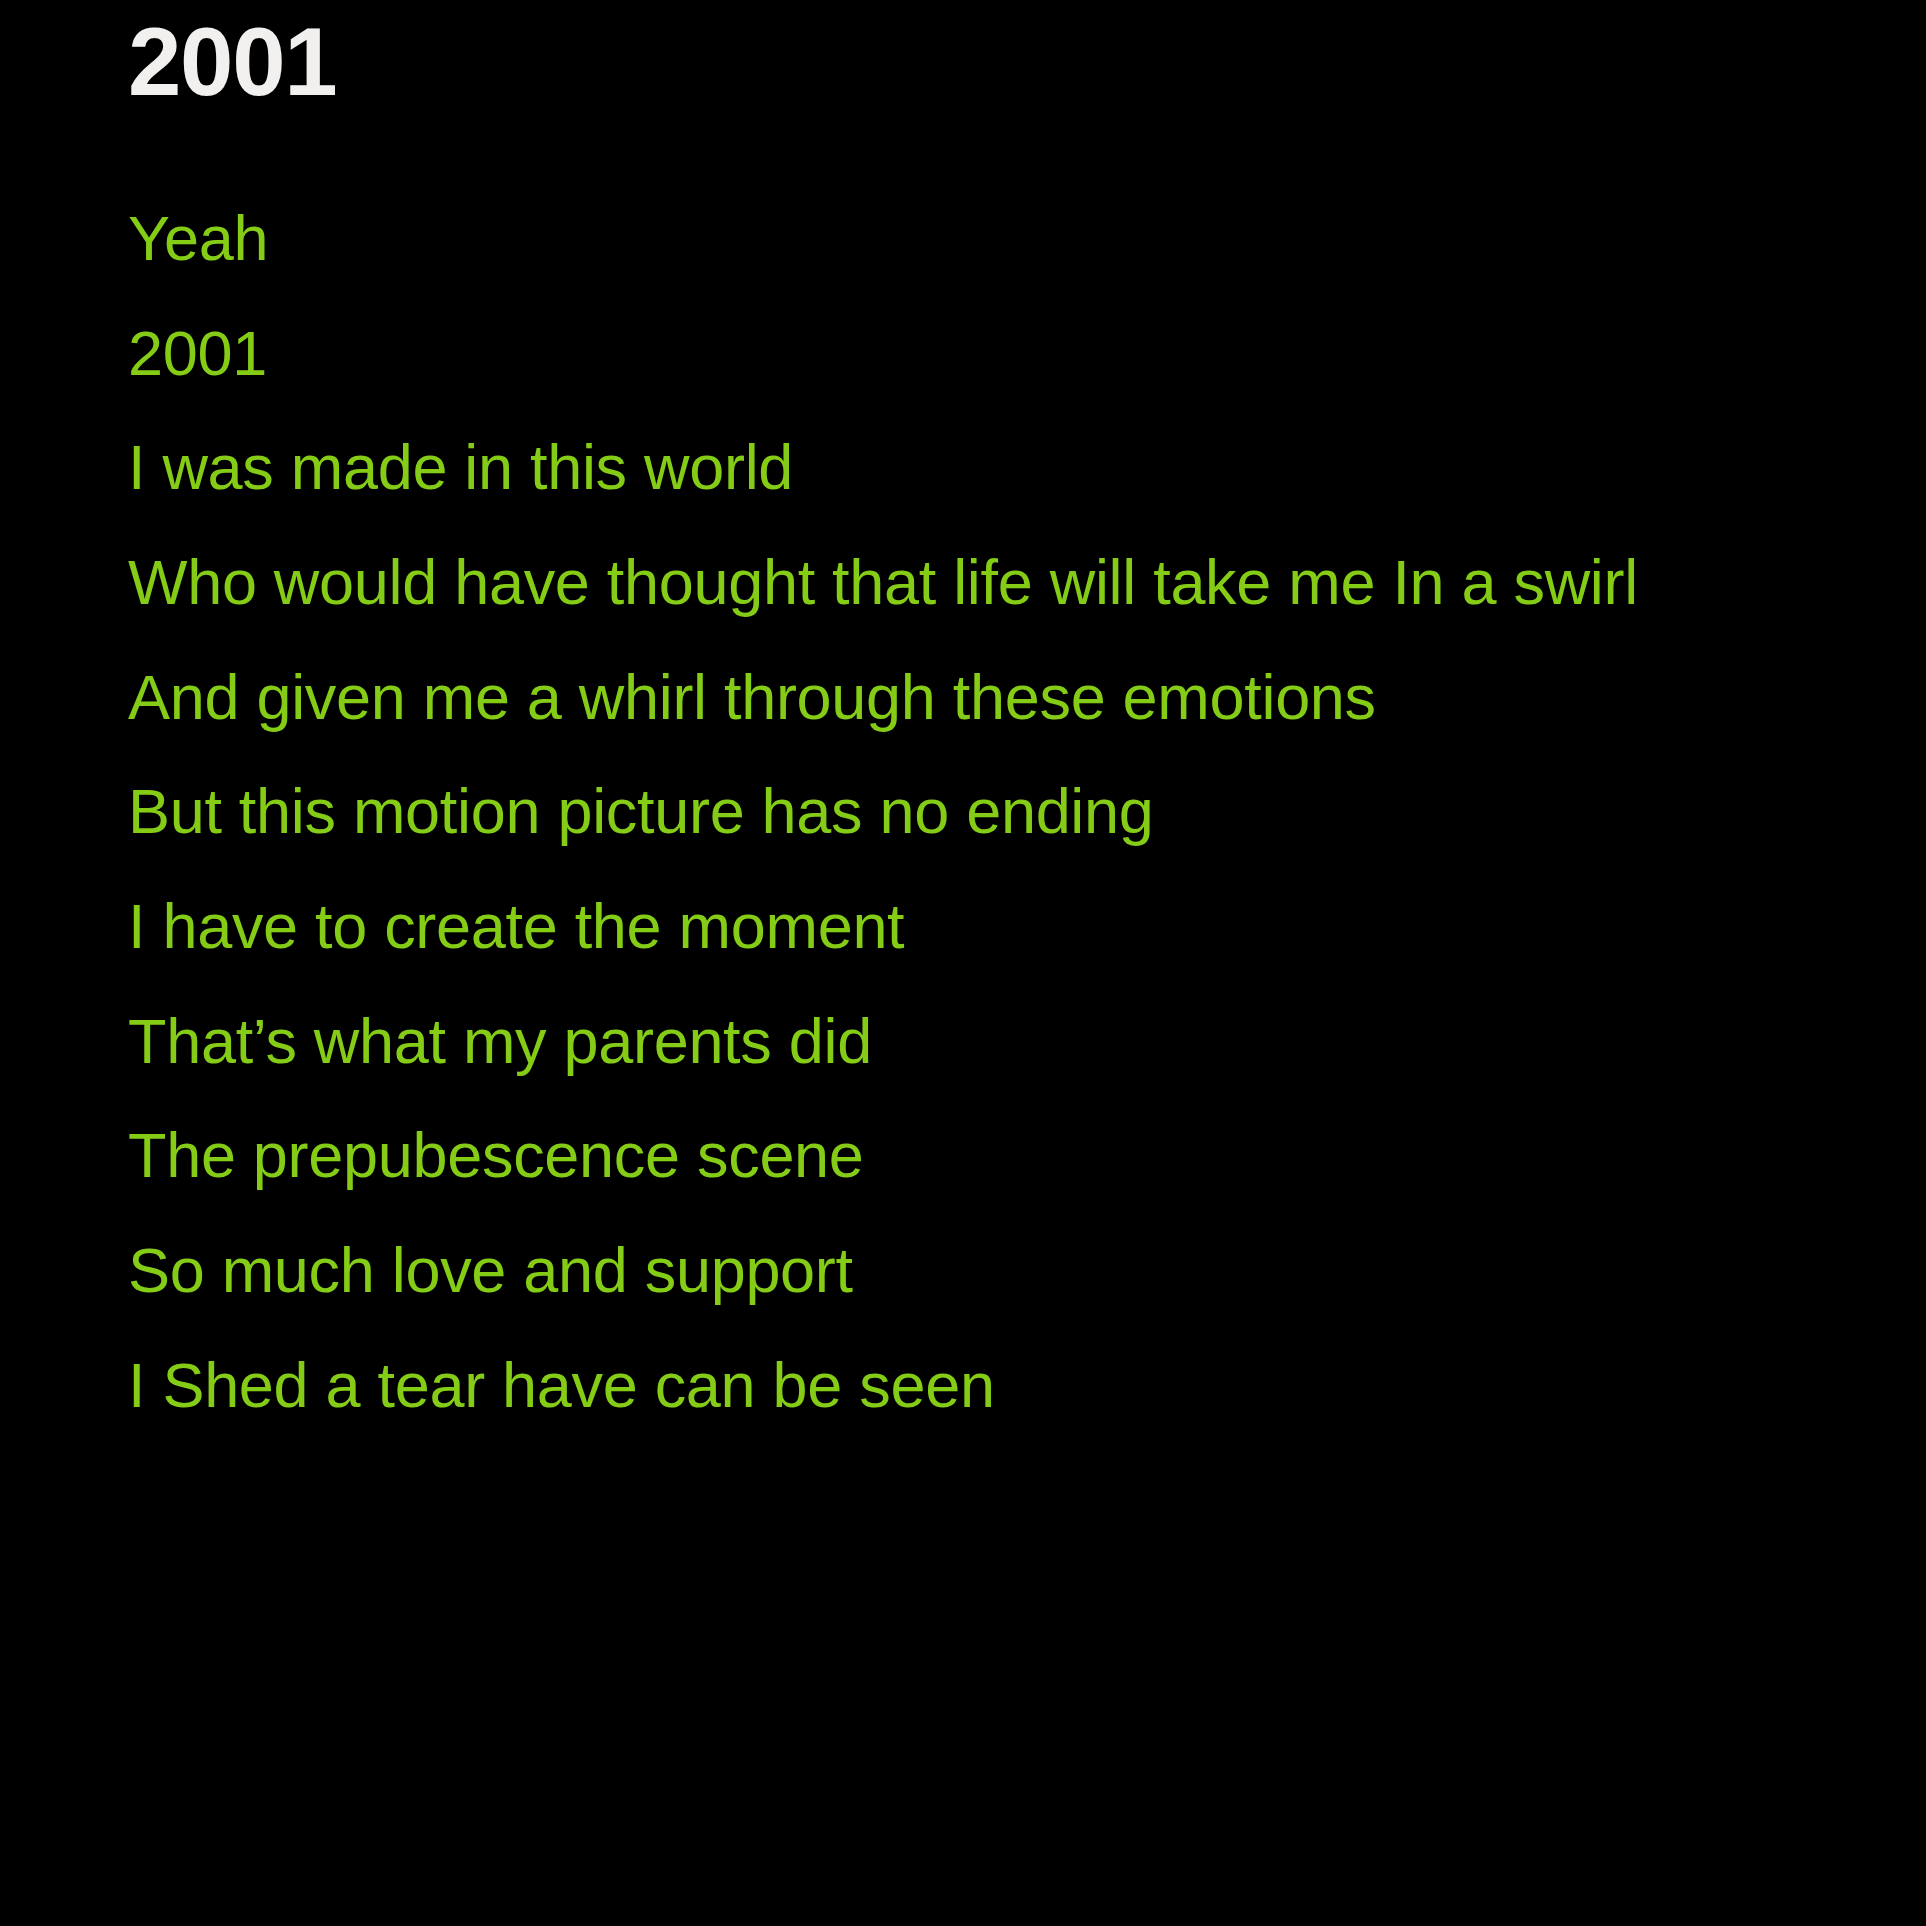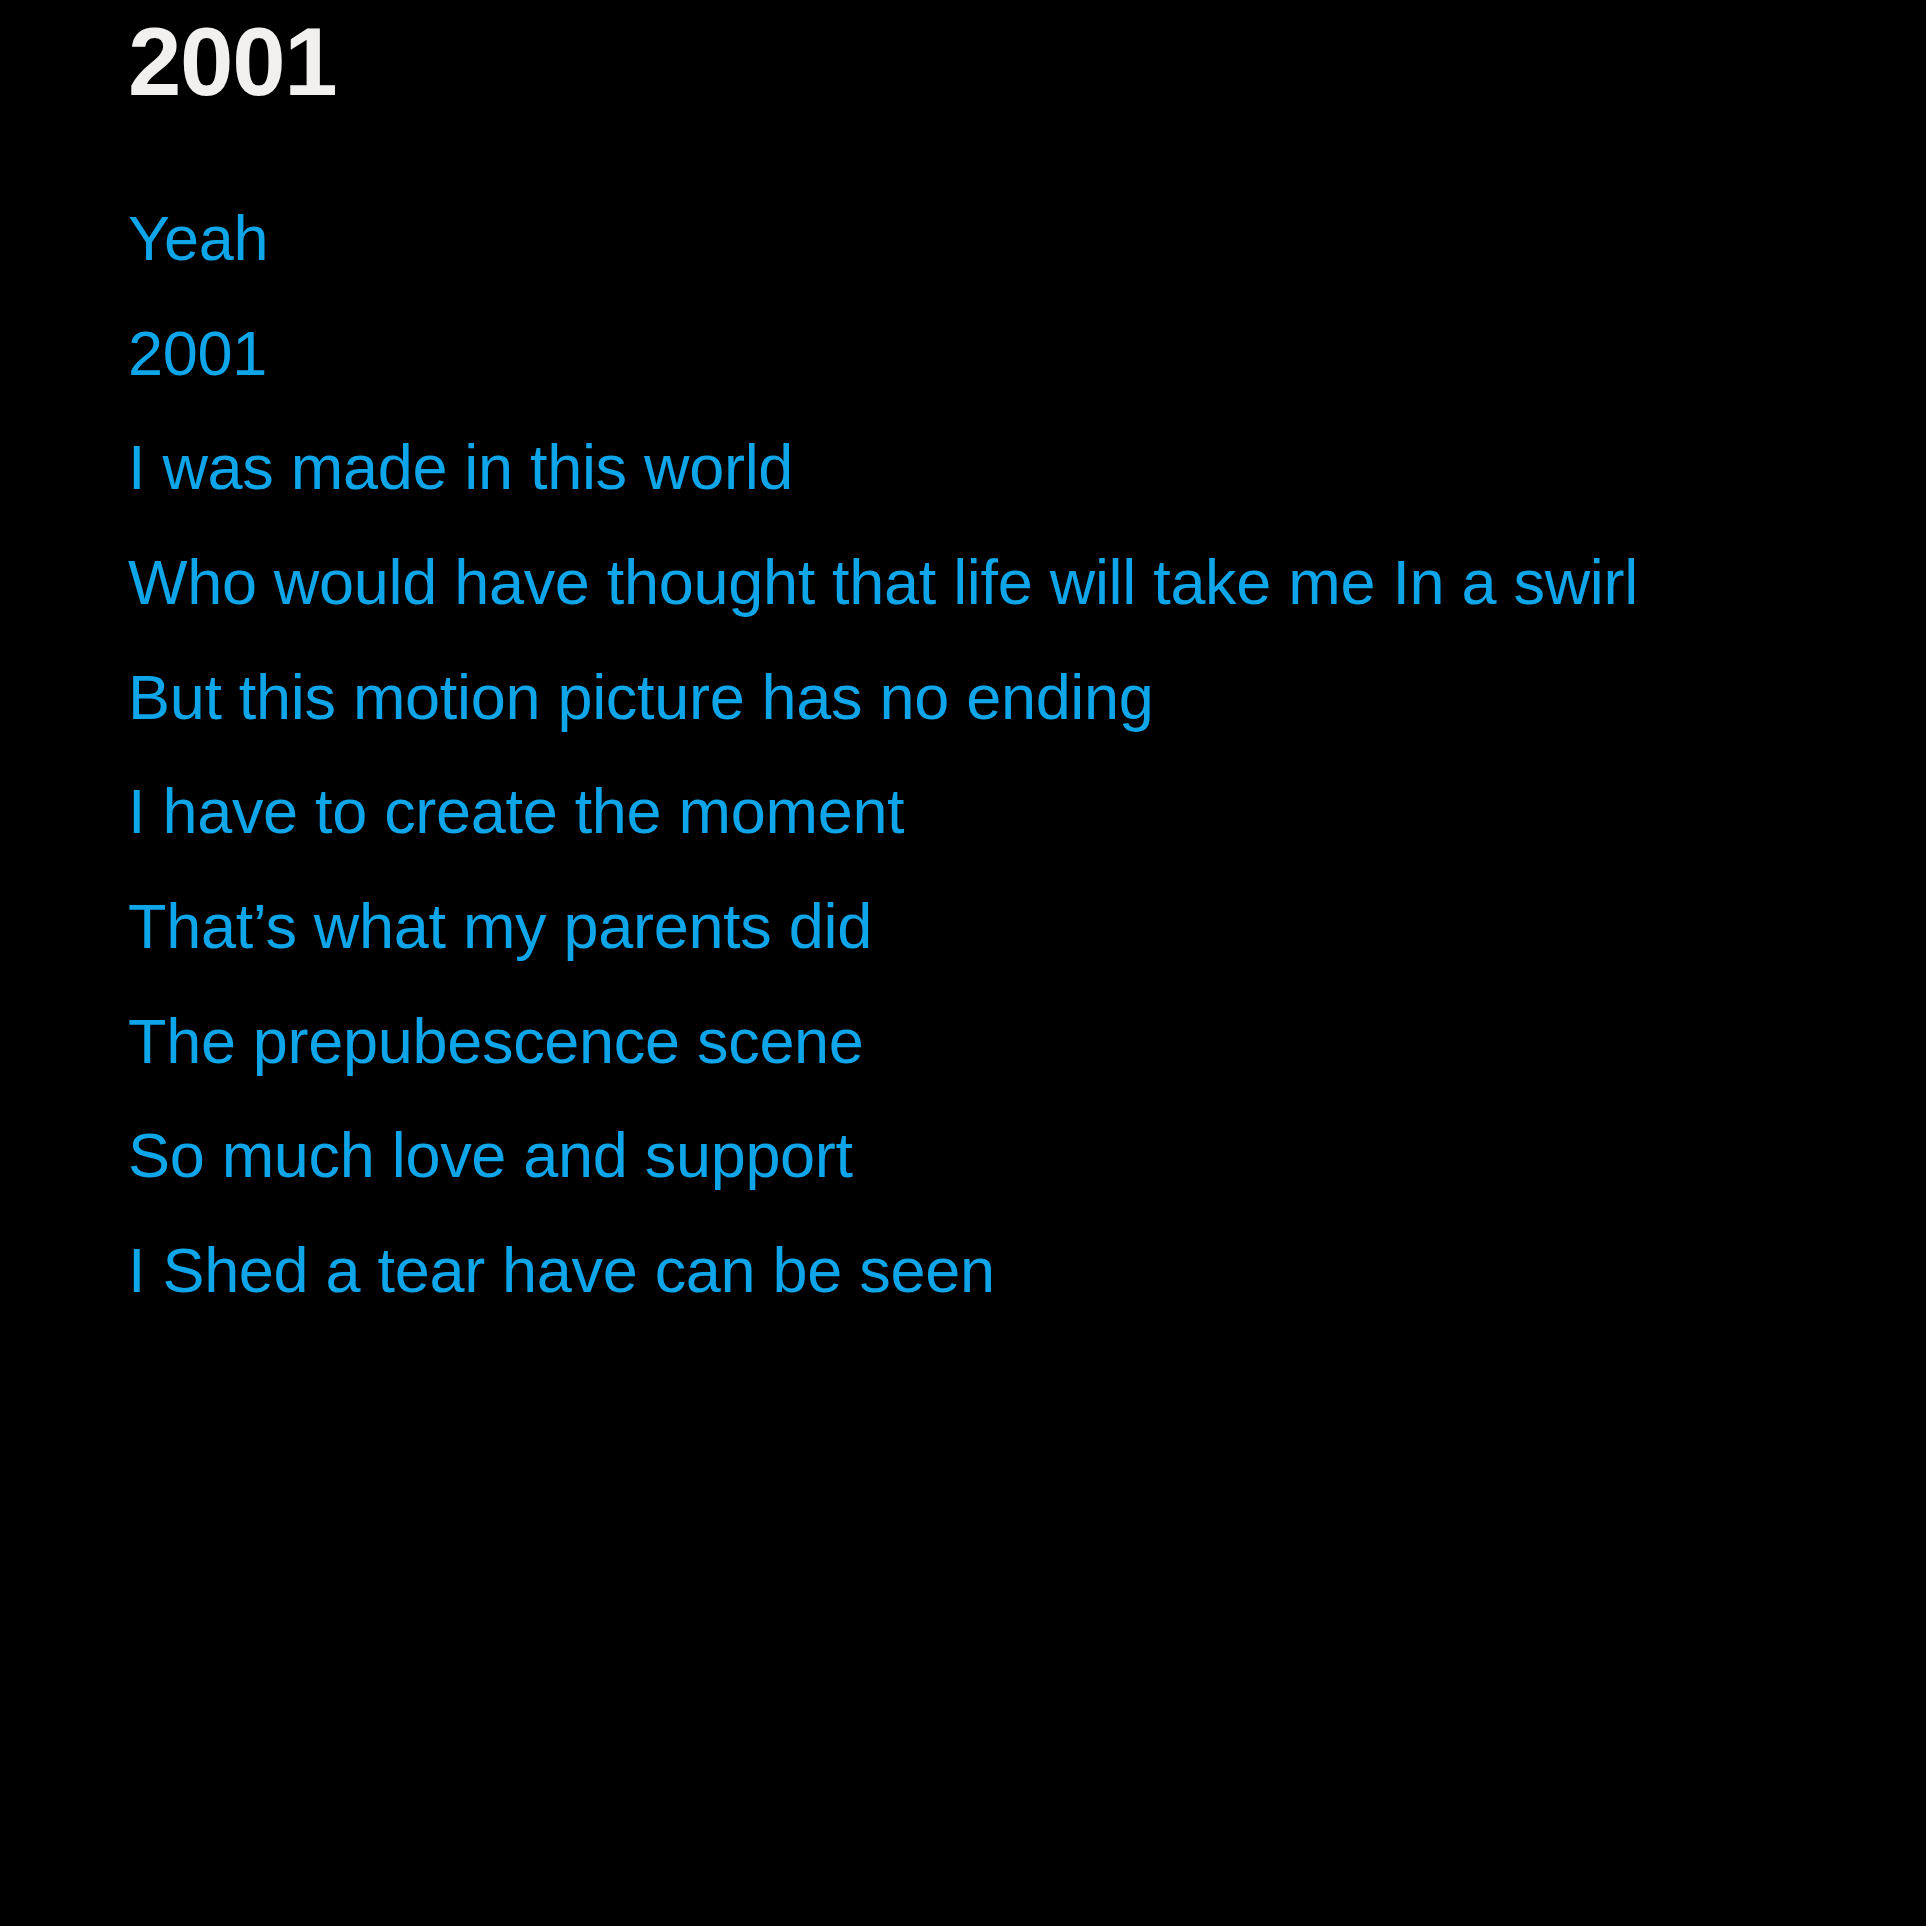--- a/index.html
+++ b/index.html
@@ -32,36 +32,37 @@
     padding-top: 14px;
     white-space: pre;
   }
   .lyrics {
     margin-top: 71px;
   }
   .lyric-line {
     font-size: 63px;
     font-weight: 400;
     line-height: 1.82;
-    color: #0ea5e9;
+    color: #84cc16;
     letter-spacing: -0.3px;
     white-space: pre-wrap;
     word-break: normal;
   }
 </style>
 </head>
 <body>
 
 <div class="page">
   <h1 class="song-title">2001</h1>
   <div class="lyrics">
     <div class="lyric-line">Yeah</div>
     <div class="lyric-line">2001</div>
     <div class="lyric-line">I was made in this world</div>
     <div class="lyric-line">Who would have thought that life will take me In a swirl</div>
+    <div class="lyric-line">And given me a whirl through these emotions</div>
     <div class="lyric-line">But this motion picture has no ending</div>
     <div class="lyric-line">I have to create the moment</div>
     <div class="lyric-line">That’s what my parents did</div>
     <div class="lyric-line">The prepubescence scene</div>
     <div class="lyric-line">So much love and support</div>
     <div class="lyric-line">I Shed a tear have can be seen</div>
   </div>
 </div>
 
 

